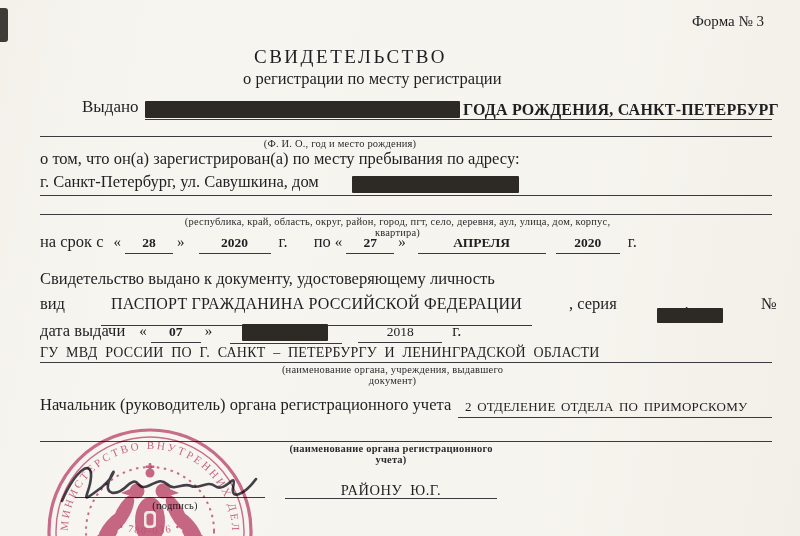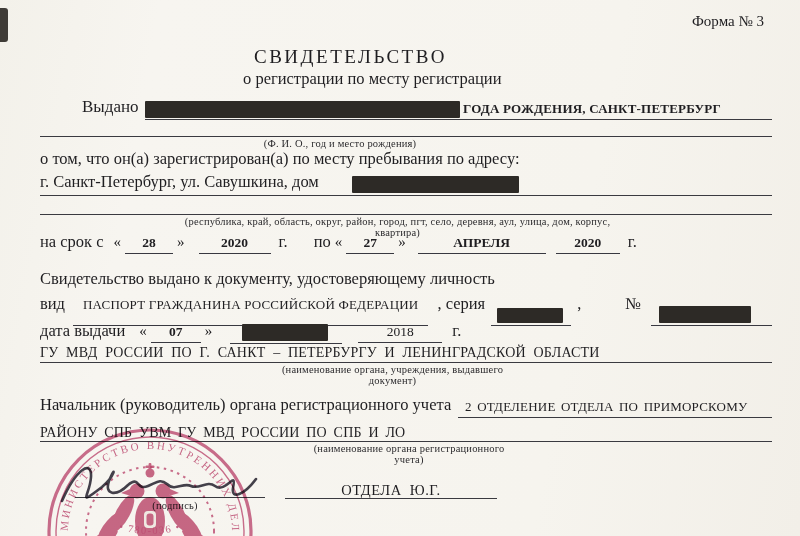--- a/index.html
+++ b/index.html
@@ -6,21 +6,21 @@
   .page{
     position:relative; width:800px; height:536px; overflow:hidden;
     background:linear-gradient(100deg,#f3f1ea 0%, #f7f5f0 18%, #f6f4ee 70%, #f2efe8 100%);
     font-family:"Liberation Serif", serif; color:#1f1e21;
   }
   .abs{position:absolute;}
   .line{position:absolute; height:0; border-bottom:1.5px solid #3a3a40;}
   .bar{position:absolute; background:#2d2a26; border-radius:1px;}
   .caption{position:absolute; font-size:10.5px; color:#2c2b2e; text-align:center; letter-spacing:.2px;}
   .body-text{font-size:16.5px;}
-  .caps{font-size:13px; letter-spacing:.2px; white-space:nowrap;}
+  .caps{font-size:16px; letter-spacing:.2px; white-space:nowrap;}
   .flexrow{position:absolute; display:flex; align-items:baseline;}
   .pfield{border-bottom:1.4px solid #383840; text-align:center; font-weight:bold; font-size:13.5px; padding-bottom:2px; white-space:nowrap;}
   .q{font-size:15px; padding:0 4px;}
   .scan-mark{position:absolute; left:0; top:8px; width:8px; height:34px; background:#3f3c37; border-radius:0 3px 3px 0;}
   svg text{font-family:"Liberation Serif", serif;}
 </style>
 </head>
 <body>
 
 <div class="page">
@@ -58,21 +58,21 @@
     <span class="q">«</span>
     <span class="pfield" style="width:48px;">27</span>
     <span class="q">»</span>
     <span class="pfield" style="width:128px; margin-left:8px;">АПРЕЛЯ</span>
     <span class="pfield" style="width:64px; margin-left:10px;">2020</span>
     <span class="body-text" style="margin-left:8px;">г.</span>
   </div>
 
   <div class="abs body-text" style="top:269px; left:40px;">Свидетельство выдано к документу, удостоверяющему личность</div>
 
-  <div class="flexrow" style="top:294px; left:40px; width:732px;">
+  <div class="flexrow" style="top:294px; left:40px; width:732px;gap:28px;">
     <span class="body-text">вид</span>
     <span class="caps" style="border-bottom:1.4px solid #383840; padding:0 10px 12px 10px; margin-left:8px;">ПАСПОРТ ГРАЖДАНИНА РОССИЙСКОЙ ФЕДЕРАЦИИ</span>
     <span class="body-text" style="white-space:nowrap; margin-left:9px;">, серия</span>
     <span style="position:relative; width:80px; height:20px; border-bottom:1.4px solid #383840; margin-left:6px; align-self:flex-end;">
       <span class="bar" style="left:6px; bottom:2px; width:66px; height:15px;"></span>
     </span>
     <span class="body-text" style="margin-left:6px;">,</span>
     <span class="body-text" style="margin-left:44px;">№</span>
     <span style="position:relative; flex:1; height:22px; border-bottom:1.4px solid #383840; margin-left:10px; align-self:flex-end;">
       <span class="bar" style="left:8px; bottom:2px; width:92px; height:17px;"></span>
@@ -92,23 +92,22 @@
   </div>
 
   <div class="abs caps" style="top:345px; left:40px; font-size:14px; word-spacing:4px;">ГУ МВД РОССИИ ПО Г. САНКТ – ПЕТЕРБУРГУ И ЛЕНИНГРАДСКОЙ ОБЛАСТИ</div>
   <div class="line" style="left:40px; top:362px; width:732px;"></div>
   <div class="caption" style="left:260px; top:364px; width:265px;">(наименование органа, учреждения, выдавшего документ)</div>
 
   <div class="abs body-text" style="top:395px; left:40px;">Начальник (руководитель) органа регистрационного учета</div>
   <div class="abs caps" style="top:399px; left:465px; font-size:13px; word-spacing:2px;text-align:center;">2 ОТДЕЛЕНИЕ ОТДЕЛА ПО ПРИМОРСКОМУ</div>
   <div class="line" style="left:458px; top:417px; width:314px;"></div>
 
-  <div class="abs caps" style="top:425px; left:40px; font-size:14px; word-spacing:3px;">РАЙОНУ СПБ УВМ ГУ МВД РОССИИ ПО СПБ И ЛО</div>
   <div class="line" style="left:40px; top:441px; width:732px;"></div>
-  <div class="caption" style="left:304px; top:443px; width:210px;">(наименование органа регистрационного учета)</div>
+  <div class="caption" style="left:286px; top:443px; width:210px;font-weight:bold;">(наименование органа регистрационного учета)</div>
 
   <svg class="abs" style="left:35px; top:413px; z-index:2; mix-blend-mode:multiply;" width="240" height="240" viewBox="0 0 240 240">
     <g stroke="#c4517a" fill="none" opacity="0.82">
       <circle cx="115" cy="118" r="101" stroke-width="3.2"></circle>
       <circle cx="115" cy="118" r="94" stroke-width="1.4"></circle>
       <circle cx="115" cy="118" r="64" stroke-width="2" stroke-dasharray="2.5 4.5"></circle>
     </g>
     <defs>
       <path id="ringPath" d="M 33,118 A 82 82 0 1 1 197,118 A 82 82 0 1 1 33,118"></path>
       <path id="codePath" d="M 62,108 Q 115,134 168,108"></path>
@@ -138,17 +137,17 @@
       <textPath href="#codePath" startOffset="50%">• 780-036 •</textPath>
     </text>
   </svg>
 
   <svg class="abs" style="left:58px; top:455px; z-index:3; mix-blend-mode:multiply;" width="220" height="58" viewBox="0 0 220 58">
     <path d="M 4,46 C 18,14 34,4 33,22 C 32,40 18,52 44,32 C 58,20 58,8 51,26 C 46,40 58,42 70,30 C 82,20 78,36 90,31 C 98,28 102,23 109,29 C 117,37 125,27 133,31 C 141,35 149,25 157,31 C 168,39 179,13 175,33 C 173,45 186,40 198,24" fill="none" stroke="#35323f" stroke-width="2.6" stroke-linecap="round" opacity="0.92"></path>
   </svg>
   <div class="line" style="left:75px; top:497px; width:190px; z-index:1;"></div>
   <div class="caption" style="left:95px; top:500px; width:160px; z-index:1;">(подпись)</div>
 
-  <div class="abs" style="top:482px; left:285px; width:212px; text-align:center; font-size:14.5px; letter-spacing:.5px; word-spacing:4px;">ОТДЕЛА Ю.Г.</div>
+  <div class="abs" style="top:482px; left:285px; width:212px; text-align:center; font-size:14.5px; letter-spacing:.5px; word-spacing:4px;">РАЙОНУ Ю.Г.</div>
   <div class="line" style="left:285px; top:498px; width:212px;"></div>
   <div class="caption" style="left:285px; top:501px; width:212px;margin-top:47px;">(фамилия)</div>
 
 </div>
 
 </body></html>

